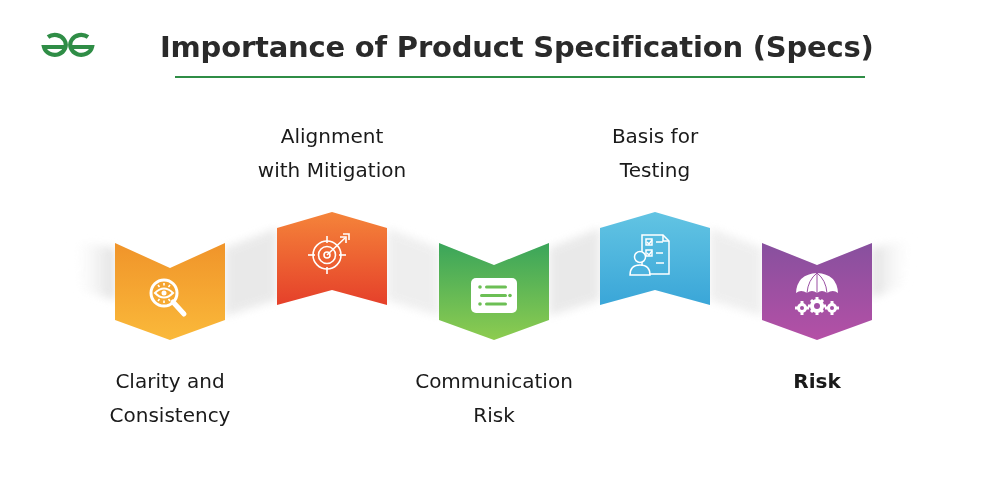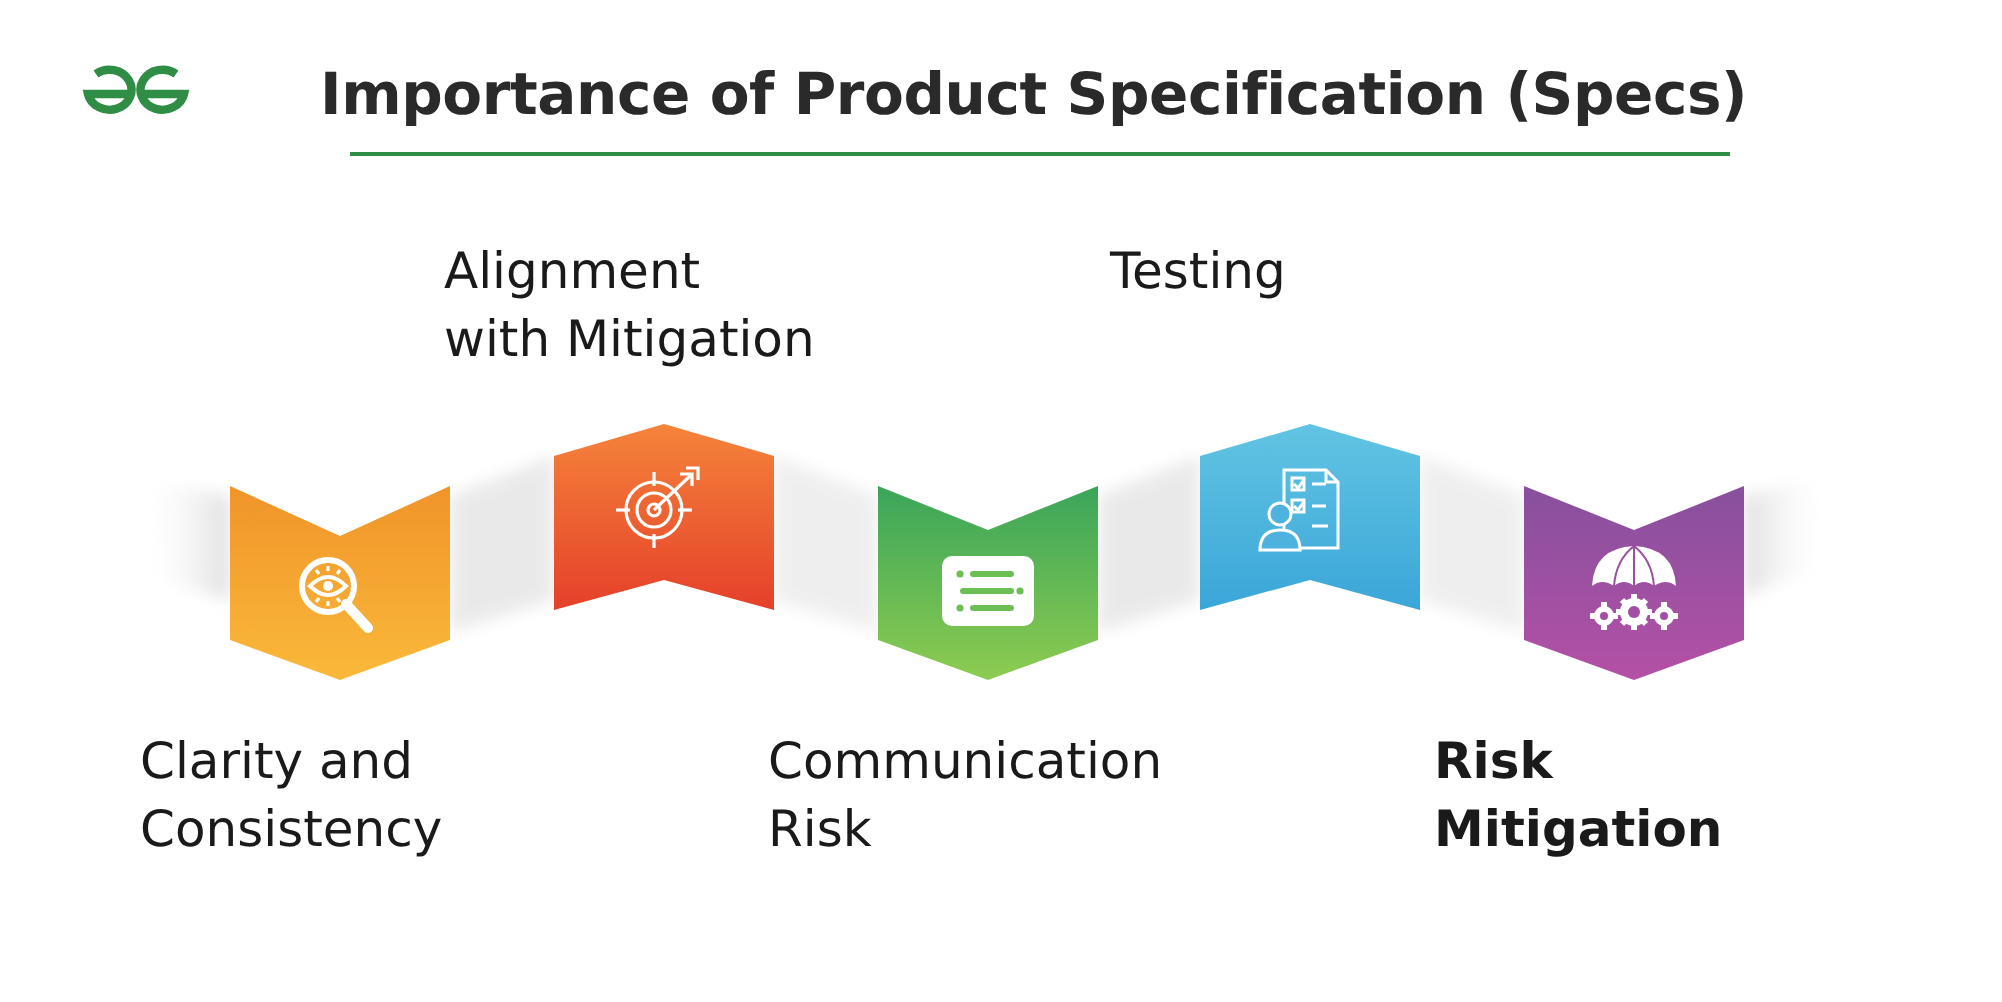--- a/index.html
+++ b/index.html
@@ -1,21 +1,21 @@
 <!DOCTYPE html>
 <html><head>
   <meta charset="utf-8">
   <style>
     html, body { margin: 0; padding: 0; background: #ffffff; }
     body { width: 1001px; height: 501px; position: relative; overflow: hidden; font-family: "DejaVu Sans", sans-serif; color: #1f1f1f; }
     .logo { position: absolute; left: 40px; top: 32px; width: 56px; height: 28px; }
     .title { position: absolute; left: 160px; top: 30px; width: 720px; text-align: left; font-size: 29px; font-weight: bold; color: #2a2a2a; letter-spacing: -0.2px; white-space: nowrap; }
     .title-underline { position: absolute; left: 175px; top: 76px; width: 690px; height: 2px; background: #2f8d46; }
     .diagram { position: absolute; left: 0; top: 0; width: 1001px; height: 501px; }
-    .label { position: absolute; text-align: left; font-size: 25px; line-height: 34px; color: #1a1a1a; white-space: nowrap; }
+    .label { position: absolute; text-align: center; font-size: 20px; line-height: 34px; color: #1a1a1a; white-space: nowrap; }
     .label span { display: block; }
   </style>
 </head>
 <body>
 
 <svg class="logo" viewBox="0 0 56 28">
   <g fill="none" stroke="#2f8d46" stroke-width="4.2" stroke-linecap="butt">
     <path d="M27 15 H4 A11 10 0 1 0 8 5"></path>
     <path d="M29 15 H52 A11 10 0 1 1 48 5"></path>
   </g>
@@ -167,18 +167,18 @@
 </div>
 <div class="label" style="left:222px; top:119px; width:220px;">
   <span>Alignment</span>
   <span>with Mitigation</span>
 </div>
 <div class="label" style="left:384px; top:364px; width:220px;">
   <span>Communication</span>
   <span>Risk</span>
 </div>
 <div class="label" style="left:555px; top:119px; width:200px;">
+  <span>Basis for</span>
   <span>Testing</span>
 </div>
 <div class="label" style="left:717px; top:364px; width:200px;font-weight:bold;">
   <span>Risk</span>
-  <span>Mitigation</span>
 </div>
 
 </body></html>

